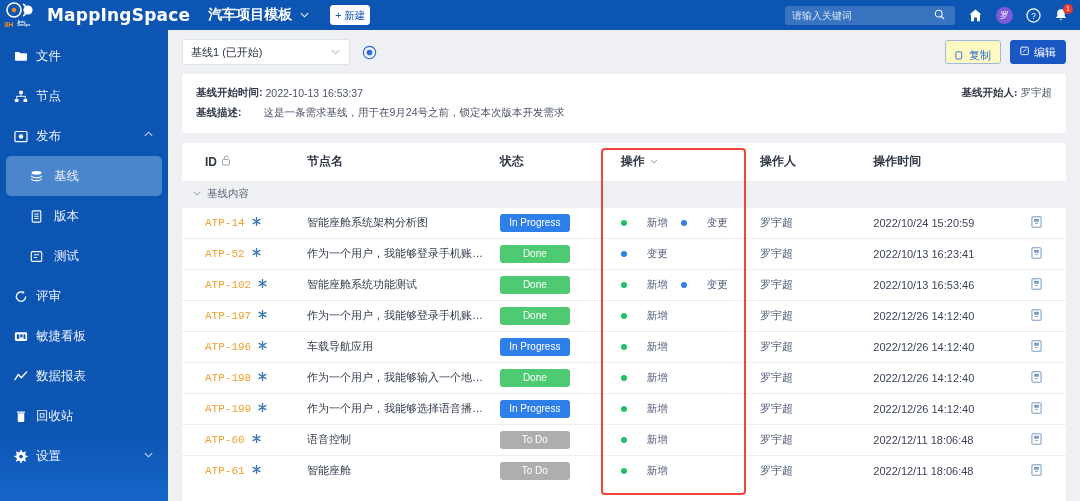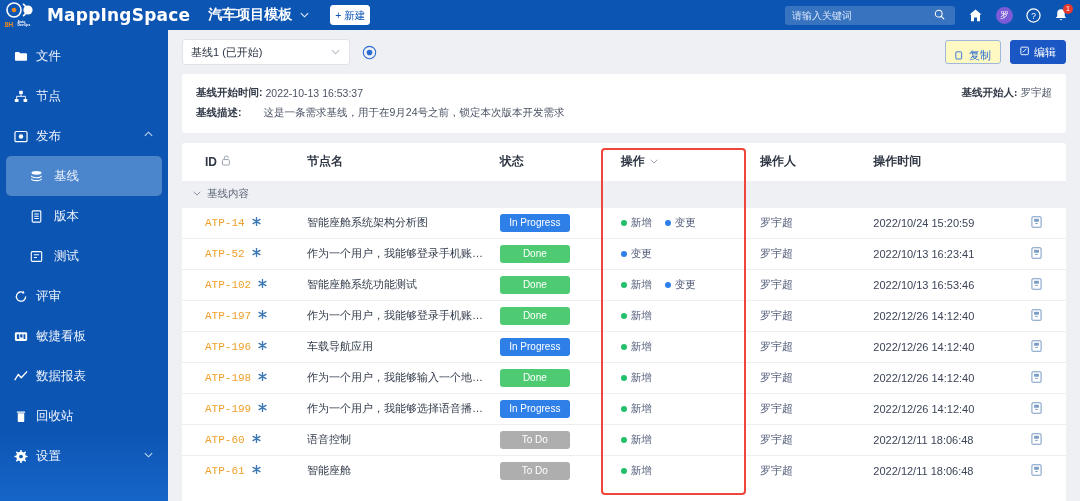--- a/index.html
+++ b/index.html
@@ -146,21 +146,21 @@
   .c-ic   { width: 40px; padding-left: 8px !important; }
 
   .id-cell { display: flex; align-items: flex-start; gap: 7px; font-family: Liberation Mono, monospace; }
   .id-text { color: #f0a02a; font-size: 11px; }
   .node-text { color: #333c4b; font-size: 11px; white-space: nowrap; overflow: hidden; text-overflow: ellipsis; display: block; }
   .badge-st {
     display: inline-block; min-width: 70px; text-align: center; color: #fff; font-size: 10px;
     border-radius: 3px; padding: 3px 0; line-height: 12px;
   }
   .acts { display: flex; align-items: center; gap: 13px; }
-  .act { display: flex; align-items: center; gap: 4px; font-size: 10.5px; color: #4f5a77; }
+  .act { display: flex; align-items: center; gap: 20px; font-size: 10.5px; color: #4f5a77; }
   .dot { width: 6px; height: 6px; border-radius: 50%; display: inline-block; }
   .who-text { color: #4f5a77; font-size: 11px; }
   .time-text { color: #3c4458; font-size: 11px; }
 
   .hl-box {
     position: absolute; border: 2.5px solid #f0453a; border-radius: 4px; pointer-events: none; z-index: 9;
   }
 </style>
 </head>
 <body>

